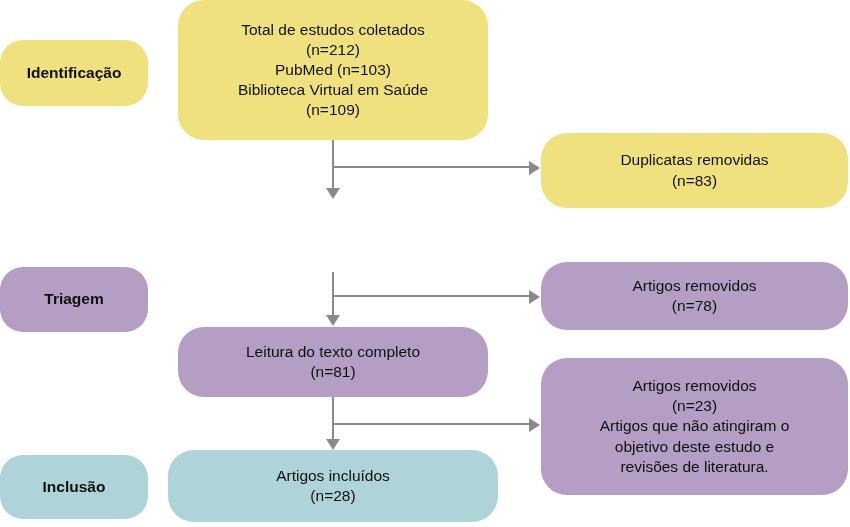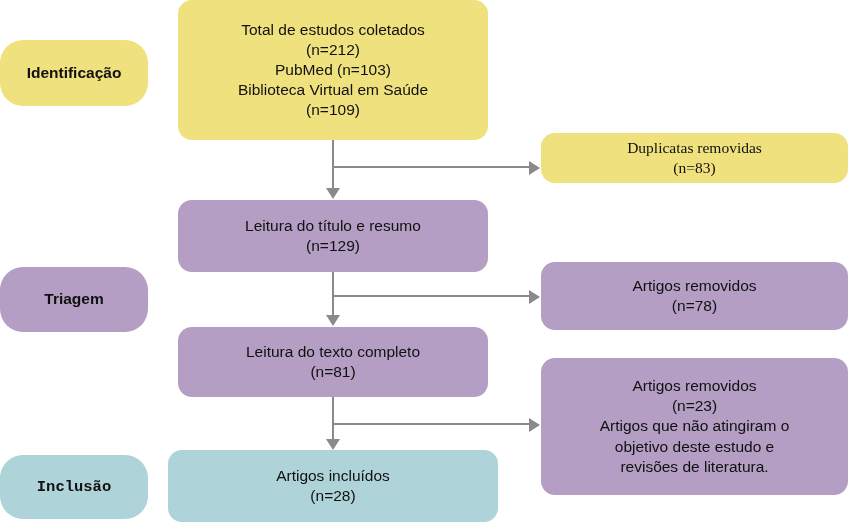--- a/index.html
+++ b/index.html
@@ -17,21 +17,21 @@
     background: #ffffff;
     overflow: hidden;
   }
   .box {
     position: absolute;
     box-sizing: border-box;
     display: flex;
     align-items: center;
     justify-content: center;
     text-align: center;
-    border-radius: 14px;
+    border-radius: 26px;
     color: #111111;
     line-height: 1.30;
     white-space: pre-line;
     padding: 4px 10px;
   }
   .stage-label {
     font-weight: bold;
     font-size: 15.5px;
     border-radius: 23px;
   }
@@ -73,38 +73,36 @@
 </style>
 </head>
 <body>
 
 <div id="canvas">
 
   <div class="box stage-label yellow" style="left:0px; top:40px; width:148px; height:66px;">Identificação</div>
 
   <div class="box stage-label purple" style="left:0px; top:267px; width:148px; height:65px;">Triagem</div>
 
-  <div class="box stage-label teal" style="left:0px; top:455px; width:148px; height:64px;font-family:Liberation Mono, monospace;">Inclusão</div>
+  <div class="box stage-label teal" style="left:0px; top:455px; width:148px; height:64px;">Inclusão</div>
 
   <div class="box content-box yellow" style="left:178px; top:0px; width:310px; height:140px;">Total de estudos coletados
 (n=212)
 PubMed (n=103)
 Biblioteca Virtual em Saúde
 (n=109)</div>
 
-  <div class="box content-box purple" style="left:178px; top:200px; width:310px; height:72px;">Leitura do título e resumo
-(n=129)</div>
 
   <div class="box content-box purple" style="left:178px; top:327px; width:310px; height:70px;">Leitura do texto completo
 (n=81)</div>
 
   <div class="box content-box teal" style="left:168px; top:450px; width:330px; height:72px;">Artigos incluídos
 (n=28)</div>
 
-  <div class="box content-box yellow" style="left:541px; top:133px; width:307px; height:50px;font-family:Liberation Serif, serif;">Duplicatas removidas
+  <div class="box content-box yellow" style="left:541px; top:133px; width:307px; height:75px;">Duplicatas removidas
 (n=83)</div>
 
   <div class="box content-box purple" style="left:541px; top:262px; width:307px; height:68px;">Artigos removidos
 (n=78)</div>
 
   <div class="box content-box purple" style="left:541px; top:358px; width:307px; height:137px;">Artigos removidos
 (n=23)
 Artigos que não atingiram o
 objetivo deste estudo e
 revisões de literatura.</div>

